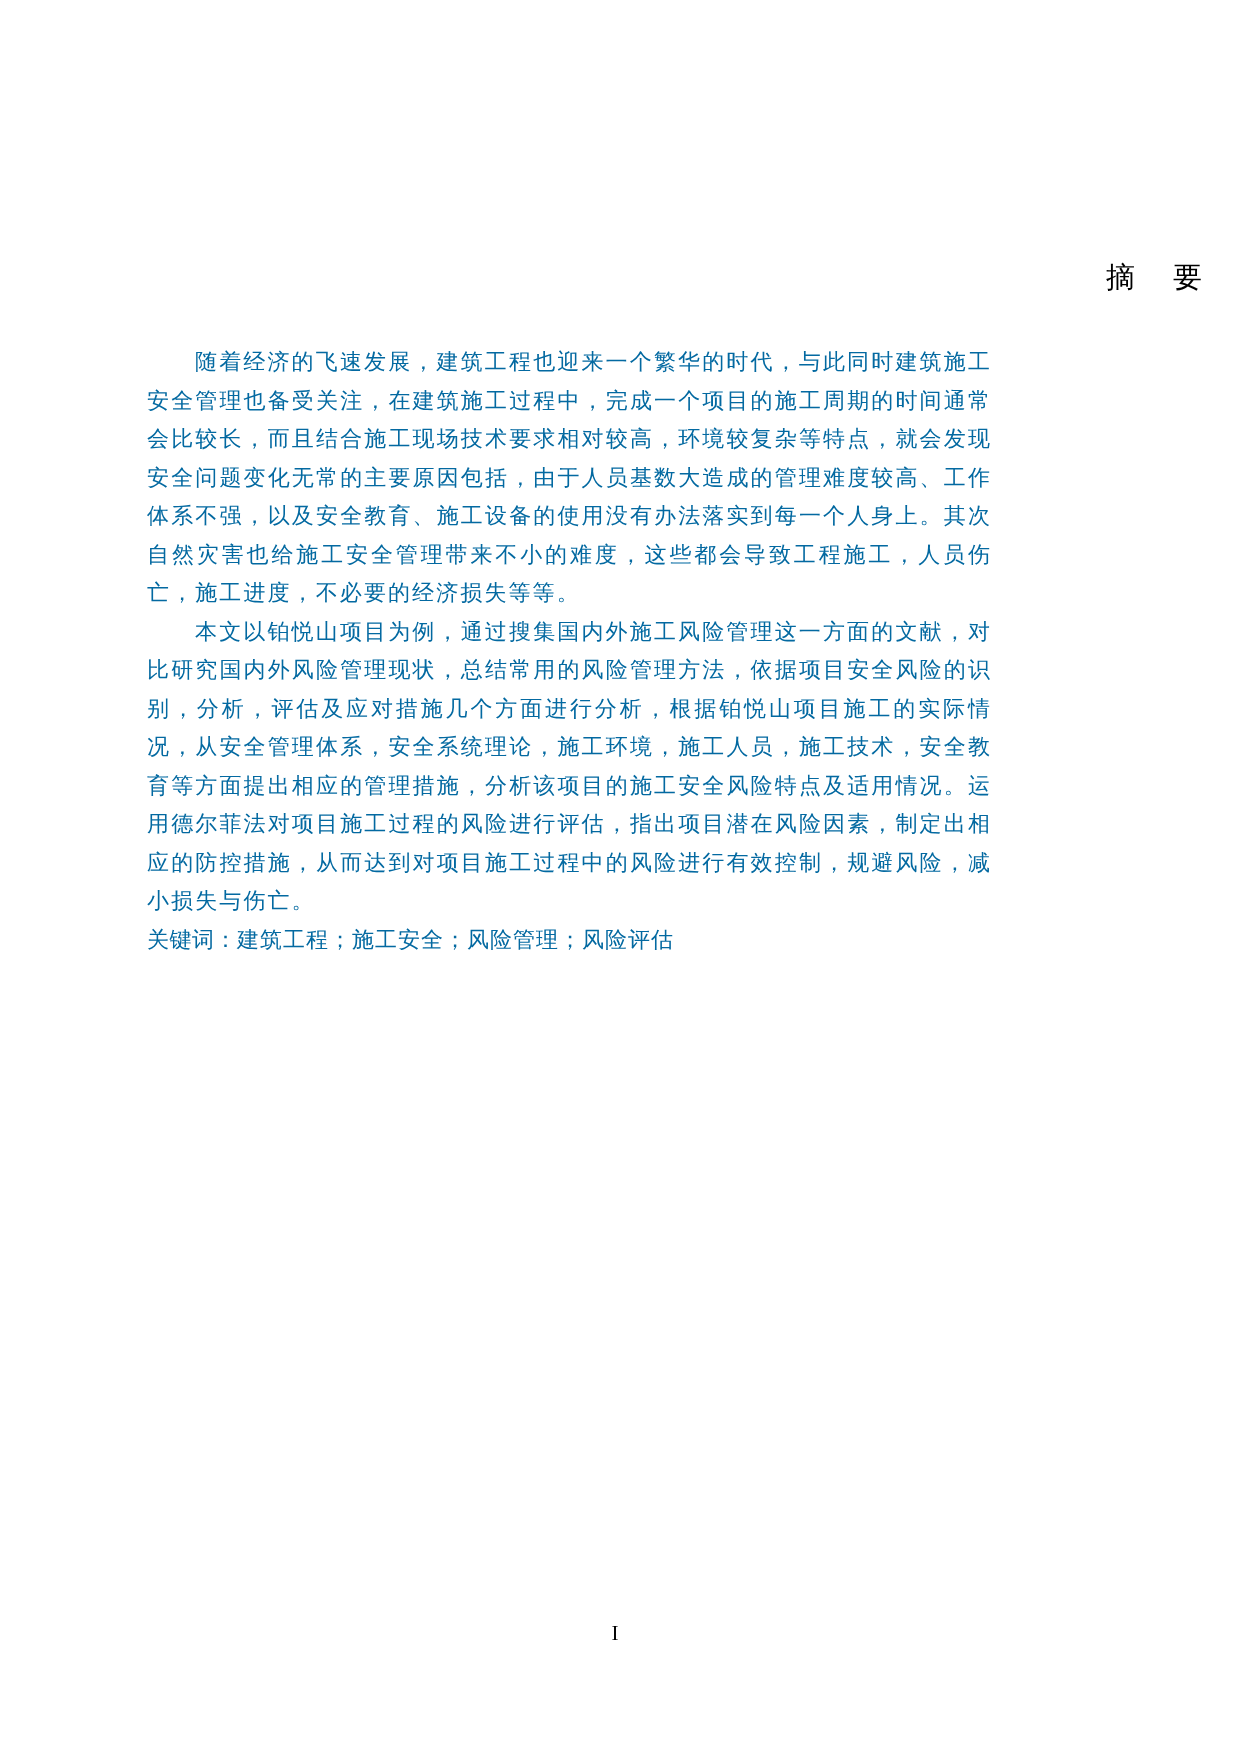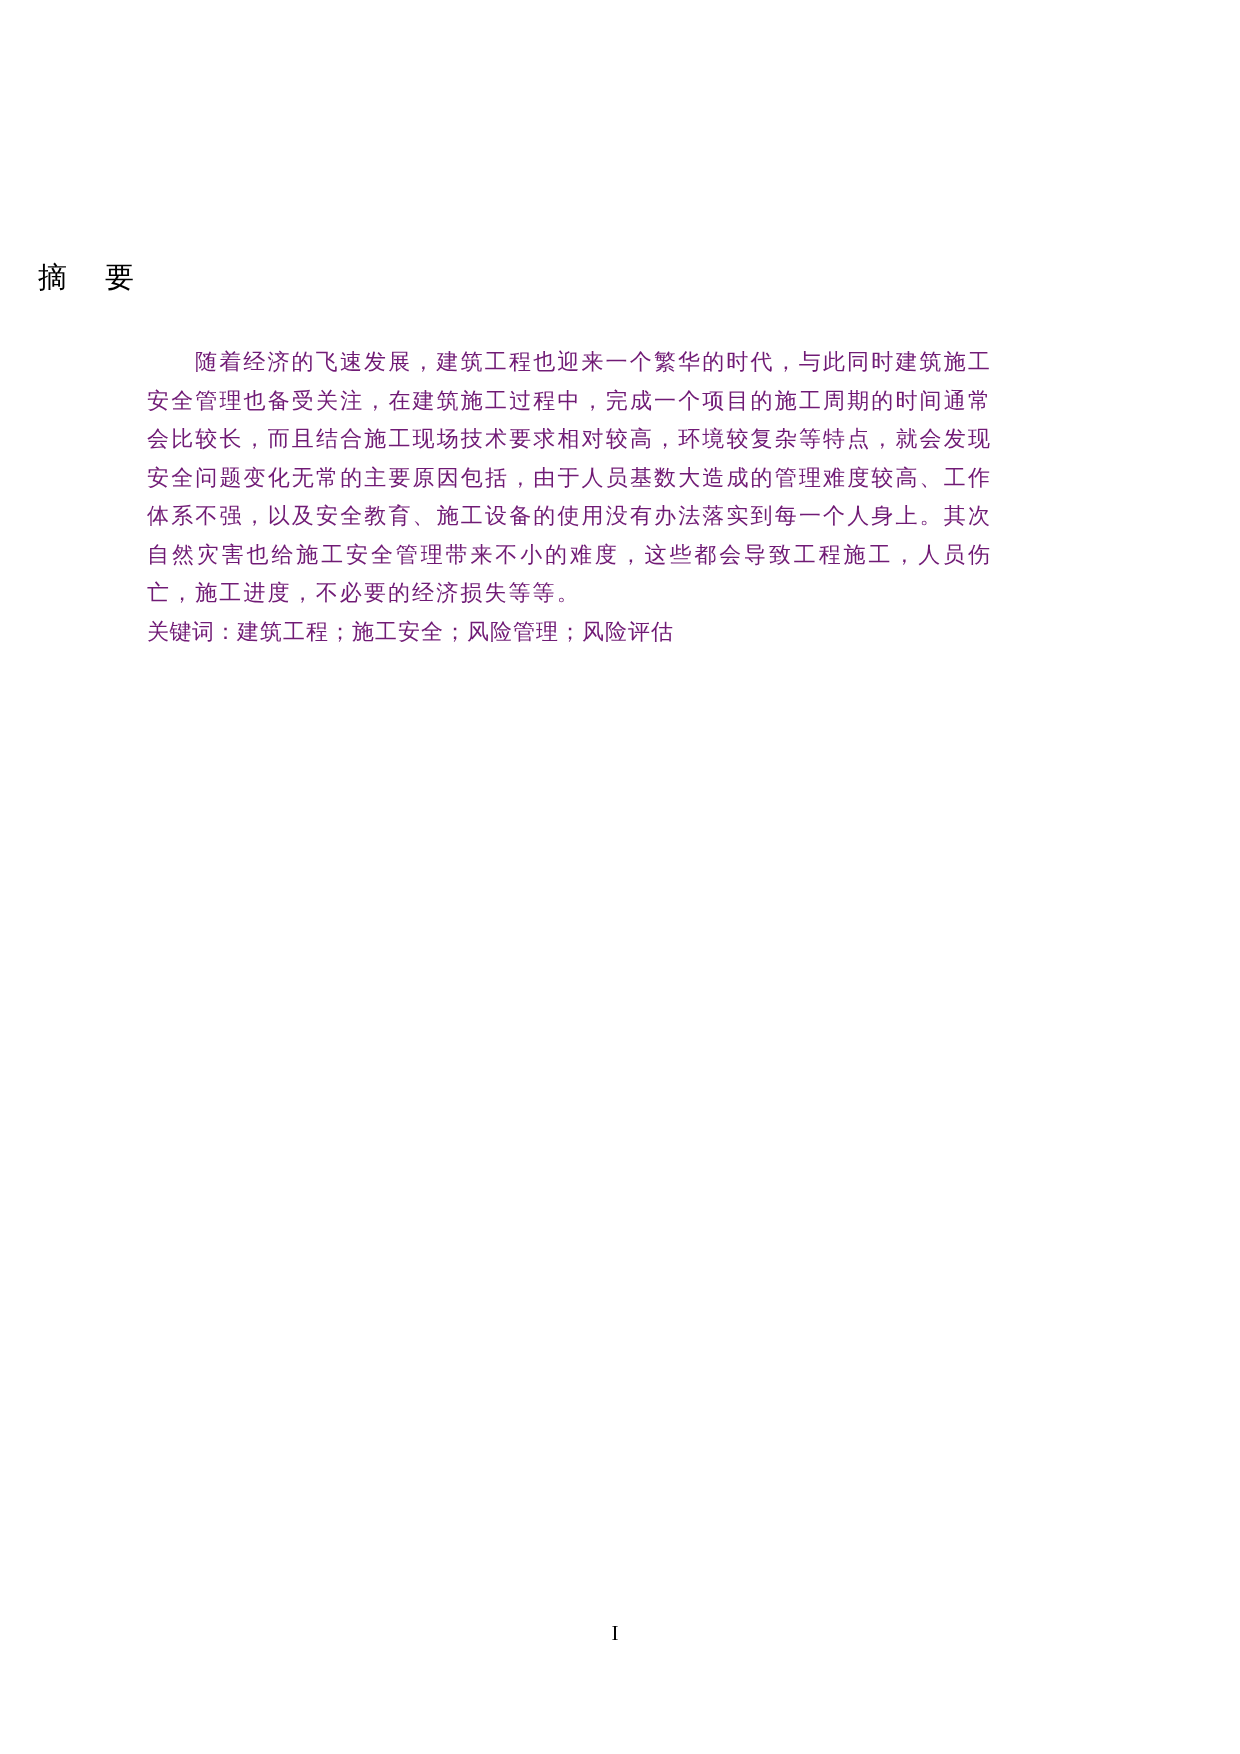--- a/index.html
+++ b/index.html
@@ -20,37 +20,37 @@
       top: 0;
       width: 1240px;
       height: 1754px;
       background: #ffffff;
     }
     .title {
       position: absolute;
       top: 257px;
       left: 0;
       width: 1240px;
-      text-align: left;
+      text-align: right;
       font-family: "DejaVu Sans", sans-serif;
       font-size: 29px;
       line-height: 40px;
       letter-spacing: 38px;
       text-indent: 38px;
       color: #000000;
     }
     .body {
       position: absolute;
       left: 147px;
       top: 343px;
       width: 845px;
       font-family: "DejaVu Sans", sans-serif;
       font-size: 22px;
       line-height: 38.5px;
-      color: #701a75;
+      color: #0369a1;
       text-align: justify;
       text-justify: inter-character;
       letter-spacing: 2.1px;
     }
     .para {
       margin: 0;
       text-indent: 48px;
     }
     .keywords {
       margin: 0;
@@ -79,17 +79,18 @@
     }
   </style>
 </head>
 <body>
 
 <div class="page">
   <div class="title">摘要</div>
 
   <div class="body">
     <p class="para">随着经济的飞速发展，建筑工程也迎来一个繁华的时代，与此同时建筑施工安全管理也备受关注，在建筑施工过程中，完成一个项目的施工周期的时间通常会比较长，而且结合施工现场技术要求相对较高，环境较复杂等特点，就会发现安全问题变化无常的主要原因包括，由于人员基数大造成的管理难度较高、工作体系不强，以及安全教育、施工设备的使用没有办法落实到每一个人身上。其次自然灾害也给施工安全管理带来不小的难度，这些都会导致工程施工，人员伤亡，施工进度，不必要的经济损失等等。</p>
+    <p class="para">本文以铂悦山项目为例，通过搜集国内外施工风险管理这一方面的文献，对比研究国内外风险管理现状，总结常用的风险管理方法，依据项目安全风险的识别，分析，评估及应对措施几个方面进行分析，根据铂悦山项目施工的实际情况，从安全管理体系，安全系统理论，施工环境，施工人员，施工技术，安全教育等方面提出相应的管理措施，分析该项目的施工安全风险特点及适用情况。运用德尔菲法对项目施工过程的风险进行评估，指出项目潜在风险因素，制定出相应的防控措施，从而达到对项目施工过程中的风险进行有效控制，规避风险，减小损失与伤亡。</p>
     <p class="keywords"><span class="kw-label">关键词：</span><span class="kw-value">建筑工程；施工安全；风险管理；风险评估</span></p>
   </div>
 
   <div class="page-number">I</div>
 </div>
 
 </body></html>

